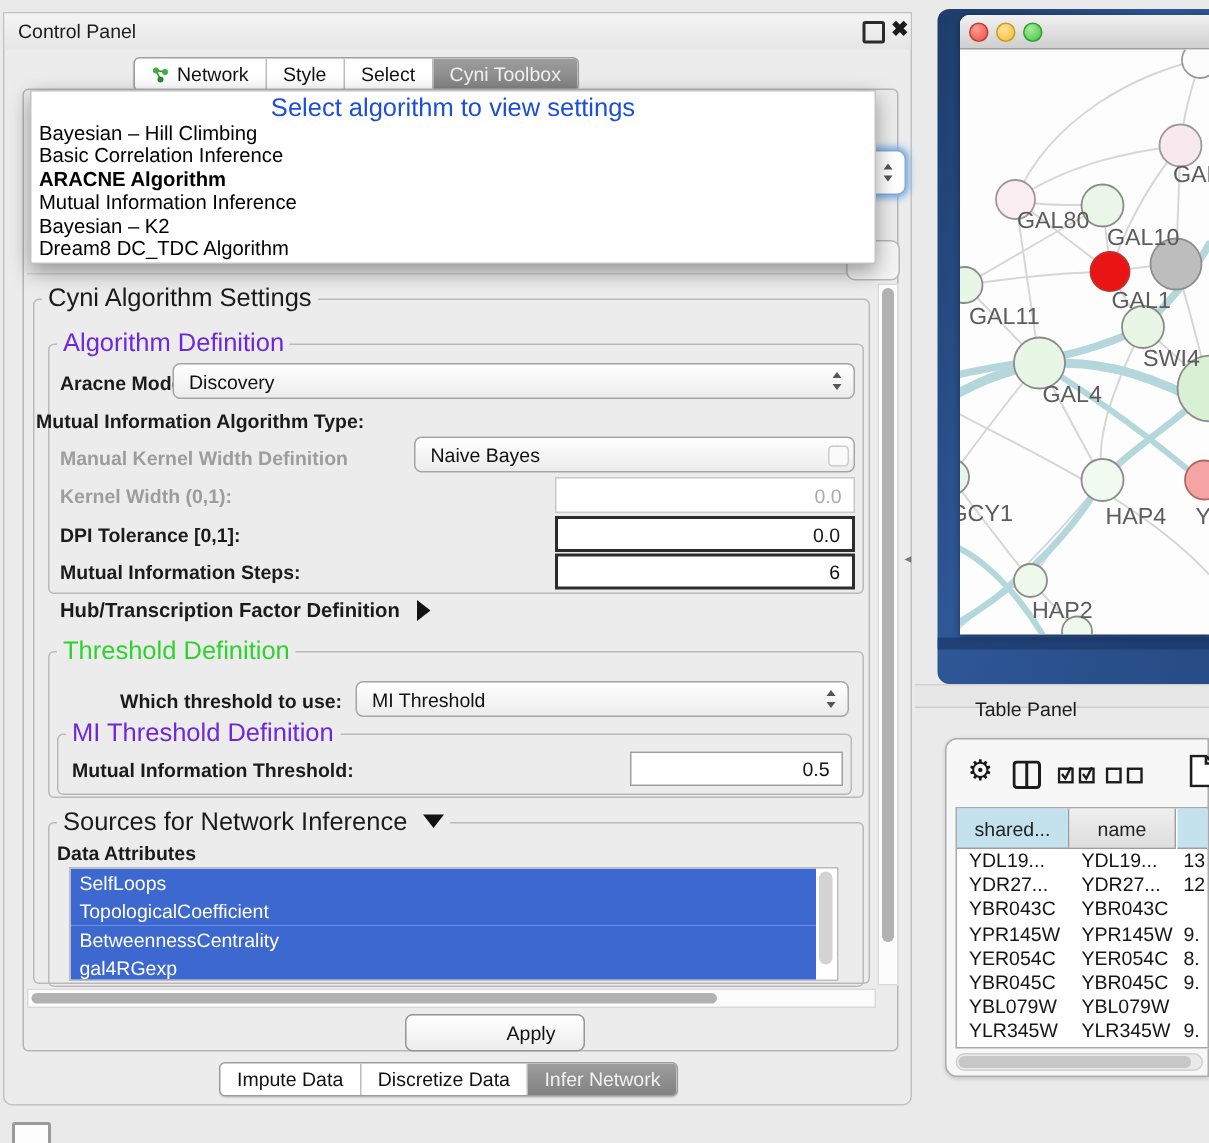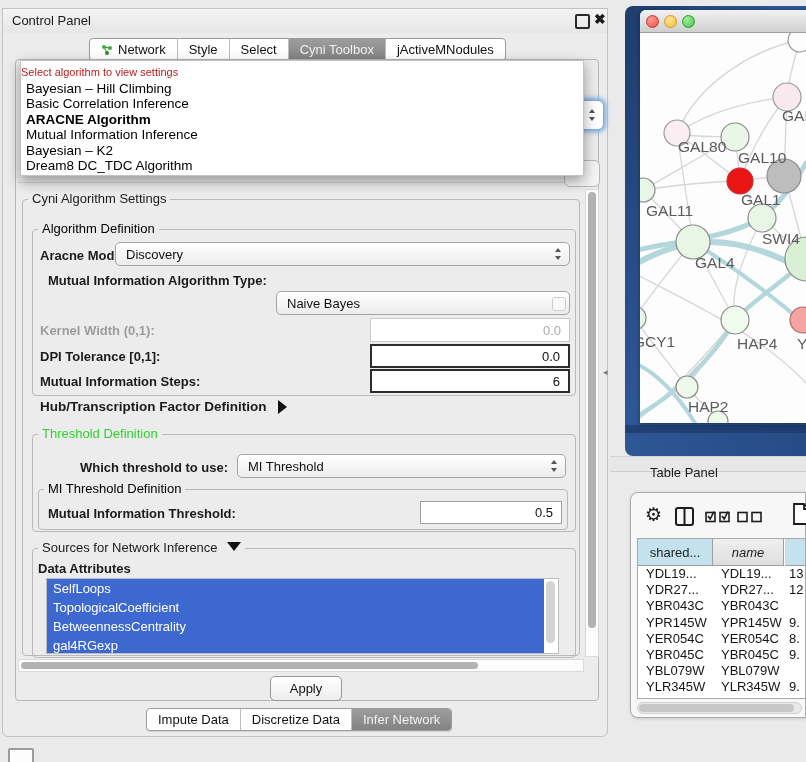--- a/index.html
+++ b/index.html
@@ -21,31 +21,31 @@
   .seg-item.active{background:linear-gradient(#9d9d9d,#828282);color:#f1f1f1;}
   #cp-tabs{left:86px;top:29px;}
   #cp-bottom-tabs{left:143px;top:699px;}
   
   #content{left:12px;top:50px;width:584px;height:642px;background:#ececec;
            border:1px solid #b6b6b6;border-radius:4px;box-sizing:border-box;}
   .hline{height:1px;background:#d4d4d4;}
   
   #dd{left:4px;top:0;width:562px;height:114px;background:#fff;border:1px solid #c3c3c3;
       box-shadow:0 5px 14px rgba(0,0,0,.38);z-index:50;border-radius:0 0 2px 2px;}
-  #dd-ph{width:100%;text-align:left;color:#b91c1c;font-size:11px;height:20px;line-height:22px;}
+  #dd-ph{width:100%;text-align:center;color:#1d4ed8;font-size:17px;height:20px;line-height:22px;}
   .dd-item{font-size:13.5px;height:15.4px;line-height:15.4px;padding-left:5px;color:#000;white-space:nowrap;}
   .dd-item.bold{font-weight:bold;}
   #combo-frag{left:560px;top:40px;width:26px;height:28px;border-radius:6px;background:#fff;
               border:1px solid #85abe0;box-shadow:0 0 5px 2px #74a8e0;z-index:5;}
   #btn-frag{left:548px;top:100px;width:34px;height:25px;border:1px solid #b8b8b8;border-radius:6px;
             background:#f4f4f4;z-index:4;}
   
   .group{border:1px solid #b9b9b9;border-radius:4px;}
-  .gtitle{background:#ececec;padding:0 4px;font-size:13px;line-height:14px;white-space:nowrap;z-index:2;}
-  .t-blue{color:#000000;}
+  .gtitle{background:#ececec;padding:0 4px;font-size:17px;line-height:14px;white-space:nowrap;z-index:2;}
+  .t-blue{color:#6d28d9;}
   .t-green{color:#2fd32f;}
   .lbl{font-size:13px;font-weight:bold;color:#1b1b1b;white-space:nowrap;}
   .lbl.dis{color:#9d9d9d;}
   .combo{background:linear-gradient(#ffffff,#ececec);border:1px solid #a5a5a5;border-radius:5px;
          font-size:13px;color:#111;display:flex;align-items:center;padding-left:10px;box-sizing:border-box;}
   .spin{position:absolute;right:7px;top:50%;transform:translateY(-50%);width:8px;height:12px;}
   .spin:before,.spin:after{content:"";position:absolute;left:1px;border-left:3.5px solid transparent;
          border-right:3.5px solid transparent;}
   .spin:before{top:0;border-bottom:4.5px solid #555;}
   .spin:after{bottom:0;border-top:4.5px solid #555;}
@@ -64,21 +64,21 @@
   .attr-item{height:19px;line-height:19px;font-size:13px;color:#fff;background:#3d68cf;
              padding-left:6px;margin-right:14px;white-space:nowrap;}
   #attr-sb{right:3px;top:2px;width:9px;height:62px;background:#d3d3d3;border-radius:5px;}
   
   #vscroll{left:569px;top:129px;width:14px;height:468px;background:#fcfcfc;border:1px solid #dadada;box-sizing:border-box;}
   #vthumb{left:2px;top:2px;width:8px;height:436px;background:#b2b2b2;border-radius:5px;}
   #hscroll{left:2px;top:599px;width:566px;height:13px;background:#fcfcfc;border:1px solid #dadada;box-sizing:border-box;}
   #hthumb{left:2px;top:2px;width:457px;height:7px;background:#b2b2b2;border-radius:4px;}
   #apply-btn{left:254px;top:616px;width:70px;height:23px;background:linear-gradient(#ffffff,#ededed);
              border:1px solid #979797;border-radius:5px;font-size:13px;color:#111;
-             display:flex;align-items:center;justify-content:center;}
+             display:flex;align-items:center;justify-content:center;padding-left:48px;}
   
   #netframe{left:625px;top:6px;width:181px;height:450px;border-radius:8px 0 0 8px;
             background:linear-gradient(110deg,#1d3c6b 0%,#2e5796 45%,#274b84 100%);}
   #netband{left:0px;top:419px;width:181px;height:8px;background:#16305c;opacity:.55;}
   #netwin{left:15px;top:4px;width:166px;height:413px;background:#fdfdfd;border-radius:6px 0 0 0;
           overflow:hidden;box-shadow:0 1px 4px rgba(0,0,0,.4);}
   #nettitle{left:0;top:0;width:100%;height:23px;background:linear-gradient(#f2f2f2,#cfcfcf);
             border-bottom:1px solid #9e9e9e;box-sizing:border-box;}
   .light{width:13px;height:13px;border-radius:50%;position:absolute;top:5px;box-sizing:border-box;}
   #lt-close{left:6px;background:radial-gradient(circle at 35% 30%,#ff9d95,#ee4c41);border:1px solid #c23b31;}
@@ -132,23 +132,20 @@
       </div>
       <div class="seg-item">
         <span>Style</span>
       </div>
       <div class="seg-item">
         <span>Select</span>
       </div>
       <div class="seg-item active">
         <span>Cyni Toolbox</span>
       </div>
-      <div class="seg-item">
-        <span>jActiveMNodules</span>
-      </div>
     </div>
 
   <div id="content" class="abs">
 
     <div id="combo-frag" class="abs">
       <span class="spin"></span>
       </div>
     <div id="btn-frag" class="abs"></div>
     <div class="abs hline" style="left:2px;top:122px;width:578px;"></div>
 
@@ -169,26 +166,27 @@
 
     <div class="abs group" style="left:16px;top:169px;width:542px;height:165px;"></div>
     <span class="abs gtitle t-blue" style="left:22px;top:162px;">Algorithm Definition</span>
 
     <span class="abs lbl" style="left:24px;top:188px;">Aracne Mode:</span>
     <div class="abs combo" style="left:99px;top:182px;width:455px;height:24px;">
       <span>Discovery</span>
       <span class="spin"></span>
     </div>
 
-    <span class="abs lbl" style="left:32px;top:213px;">Mutual Information Algorithm Type:</span>
+    <span class="abs lbl" style="left:8px;top:213px;">Mutual Information Algorithm Type:</span>
     <div class="abs combo" style="left:260px;top:207px;width:294px;height:24px;margin-top:24px;">
       <span>Naive Bayes</span>
       <span class="spin"></span>
     </div>
 
+    <span class="abs lbl dis" style="left:24px;top:238px;">Manual Kernel Width Definition</span>
     <div class="abs chk" style="left:536px;top:237px;"></div>
 
     <span class="abs lbl dis" style="left:24px;top:263px;">Kernel Width (0,1):</span>
     <div class="abs field dis" style="left:354px;top:258px;width:200px;height:24px;">
       <span>0.0</span>
     </div>
 
     <span class="abs lbl" style="left:24px;top:289px;">DPI Tolerance [0,1]:</span>
     <div class="abs field strong" style="left:354px;top:284px;width:200px;height:24px;">
       <span>0.0</span>
@@ -358,21 +356,21 @@
     <rect x="15" y="2.5" width="9" height="9" fill="none" stroke="#1c1c1c" stroke-width="1.6"></rect>
   </svg>
   <svg class="tbicon" style="left:162px;top:10px;" width="18" height="22">
     <path d="M1,1 h10 l5,5 v15 h-15 z" fill="#fff" stroke="#1c1c1c" stroke-width="1.8"></path>
     <path d="M11,1 v5 h5" fill="none" stroke="#1c1c1c" stroke-width="1.8"></path>
   </svg>
 
   <div id="tablearea" class="abs">
     <div id="thead">
         <div class="th blue" style="left: 0px; width: 75px;">shared...</div>
-        <div class="th gray" style="left: 75px; width: 71px; font-style: italic;">name</div>
+        <div class="th gray" style="left: 75px; width: 71px;">name</div>
         <div class="th blue" style="left: 147px; width: 95px;">A</div>
       </div>
     <div id="rows">
         <div class="tr">
           <span class="td" style="left: 8px;">YDL19...</span>
           <span class="td" style="left: 83px;">YDL19...</span>
           <span class="td" style="left: 151px;">13</span>
         </div>
         <div class="tr">
           <span class="td" style="left: 8px;">YDR27...</span>

